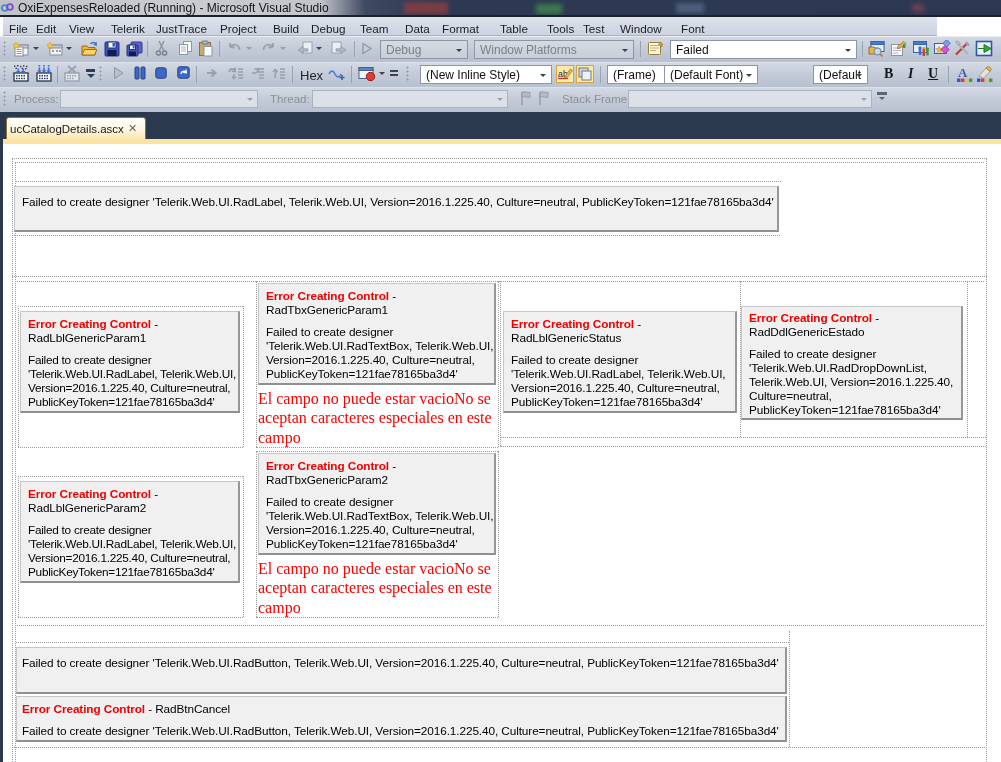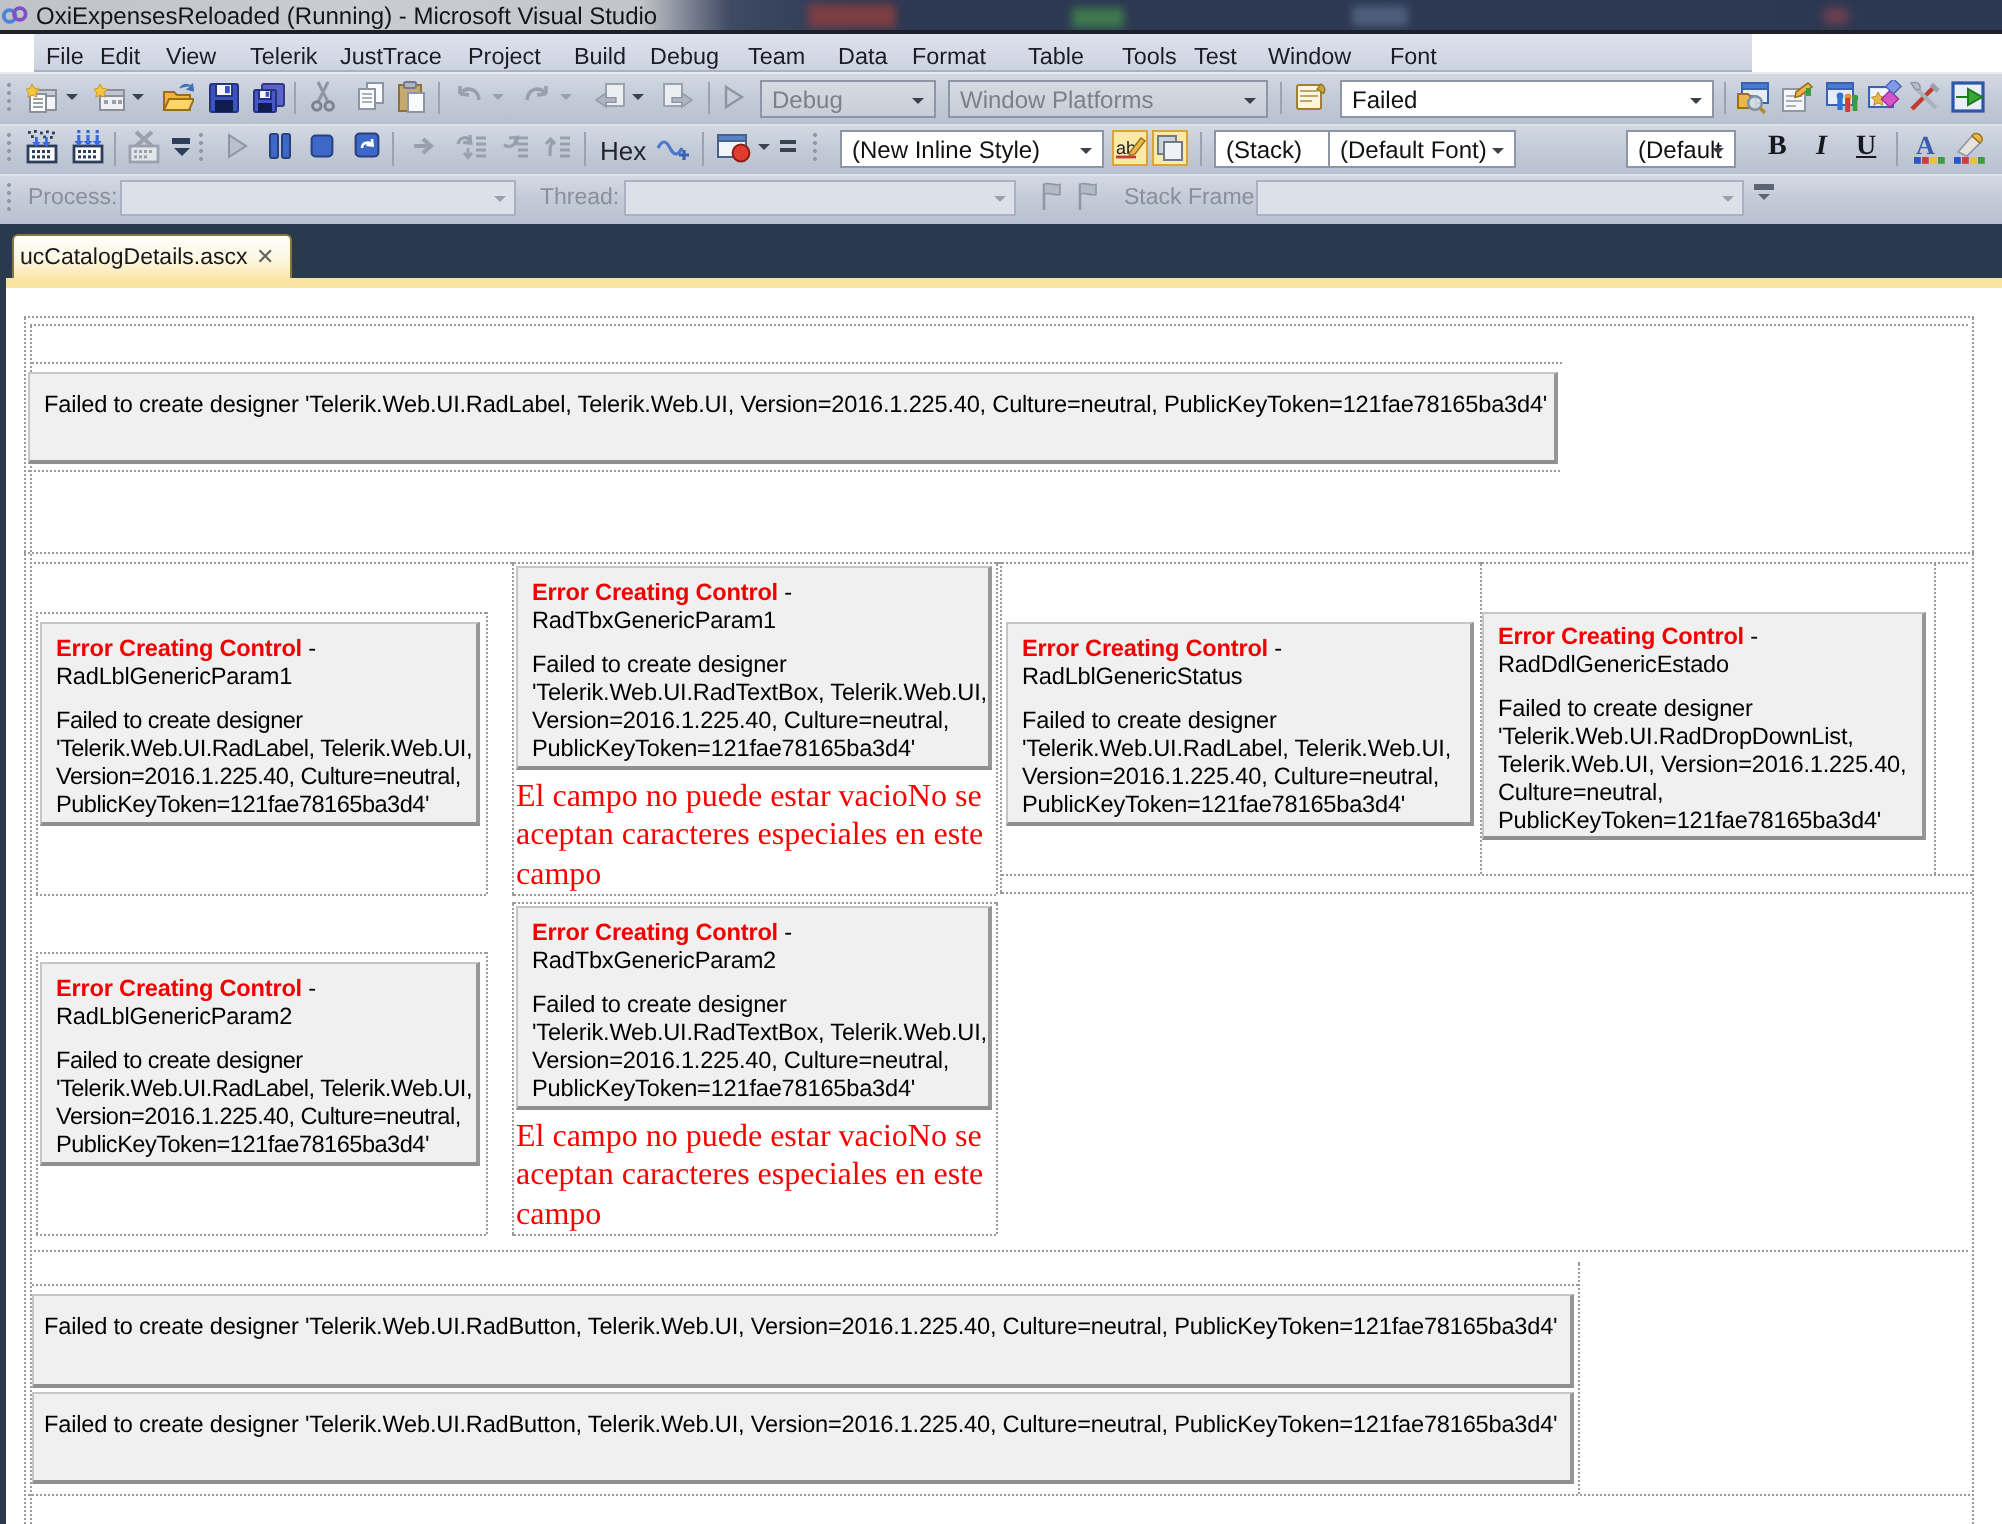--- a/index.html
+++ b/index.html
@@ -4,21 +4,21 @@
 <style>
 html,body{margin:0;padding:0}
 body{width:1001px;height:762px;position:relative;overflow:hidden;background:#fff;
   font-family:"Liberation Sans",sans-serif;}
 .abs{position:absolute}
 
 #titlebar{left:0;top:0;width:1001px;height:15px;
   background:linear-gradient(to right,#bfc3c8 0,#c9ccd0 18%,#c2c5ca 32%,#3e4962 36.5%,#2d3952 43%,#2c3851 100%);}
 #titletext{left:18px;top:1px;font-size:12px;color:#14141a;white-space:nowrap}
 #darkline{left:0;top:15px;width:1001px;height:2px;background:#1b2029}
-#menubar{left:17px;top:17px;width:859px;height:18px;
+#menubar{left:3px;top:17px;width:934px;height:18px;
   background:linear-gradient(#dde2ec,#ccd2e0);border-bottom:1px solid #aab2c2}
 .mi{position:absolute;top:4.5px;font-size:11.7px;color:#1c1c24;white-space:nowrap}
 .tbrow{left:0;width:1001px;background:linear-gradient(#d3d9e3 0,#c4cbd8 45%,#b7c0cf 100%);}
 #tb1{top:36px;height:26px;border-top:1px solid #e8ecf2}
 #tb2{top:62px;height:25px;border-top:1px solid #dde2ea}
 #tb3{top:87px;height:25px;border-top:1px solid #dde2ea;border-bottom:1px solid #a8b0bf}
 .grip{width:3px;background-image:radial-gradient(circle at 1.5px 1.5px,#8d98aa 0.9px,transparent 1.1px);background-size:3px 4px}
 .sep{width:1px;background:#99a3b4}
 .combo{position:absolute;height:19px;background:#fff;border:1px solid #8e96a5;font-size:12px;color:#111;box-sizing:border-box}
 .combo .tx{position:absolute;left:5px;top:2px;white-space:nowrap}
@@ -371,21 +371,21 @@
   <path d="M2 13.5 L12 13.5" stroke="#c03838" stroke-width="1.4"></path>
   <path d="M9 11 L14.5 4 L16.5 5.5 L11.5 12 L8.5 13 Z" fill="#e8b84e" stroke="#9c6f14" stroke-width="0.7"></path>
 </svg>
 <svg class="abs" style="left:576px;top:65px" width="18" height="18" viewBox="0 0 18 18">
   <rect x="0.5" y="0.5" width="17" height="17" fill="#fbe9a8" stroke="#d8a53c"></rect>
   <rect x="3" y="3" width="9" height="9" fill="#cdd3dd" stroke="#707a88"></rect>
   <rect x="6" y="6" width="9" height="9" fill="#eef1f5" stroke="#707a88"></rect>
 </svg>
 <div class="abs sep" style="left:600px;top:66px;height:17px"></div>
 <div class="combo" style="left:607px;top:65px;width:79px">
-      <span class="tx">(Stack)</span>
+      <span class="tx">(Frame)</span>
       <span class="da"></span>
     </div>
 <div class="combo" style="left:664px;top:65px;width:94px">
       <span class="tx">(Default Font)</span>
       <span class="da"></span>
     </div>
 <div class="combo" style="left:813px;top:65px;width:55px">
       <span class="tx">(Default</span>
       <span class="da"></span>
     </div>
@@ -504,15 +504,16 @@
 <div class="ebox" style="left:258px;top:453px;width:238px;height:102px">
   <div class="p1"><span class="ert">Error Creating Control</span> -<br>RadTbxGenericParam2</div>
   <div class="p2">Failed to create designer<br>'Telerik.Web.UI.RadTextBox, Telerik.Web.UI,<br>Version=2016.1.225.40, Culture=neutral,<br>PublicKeyToken=121fae78165ba3d4'</div>
 </div>
 <div class="rtx" style="left:258px;top:559px;width:242px">El campo no puede estar vacioNo se aceptan caracteres especiales en este campo</div>
 
 <div class="ebox" style="left:16px;top:647px;width:771px;height:47px">
   <div class="p2" style="margin-left:5px">Failed to create designer 'Telerik.Web.UI.RadButton, Telerik.Web.UI, Version=2016.1.225.40, Culture=neutral, PublicKeyToken=121fae78165ba3d4'</div>
 </div>
 <div class="ebox" style="left:16px;top:696px;width:771px;height:46px">
+  <div class="p1" style="margin-left:5px"><span class="ert">Error Creating Control</span> - RadBtnCancel</div>
   <div class="p2" style="margin-left:5px">Failed to create designer 'Telerik.Web.UI.RadButton, Telerik.Web.UI, Version=2016.1.225.40, Culture=neutral, PublicKeyToken=121fae78165ba3d4'</div>
 </div>
 </div>
 
 </body></html>

